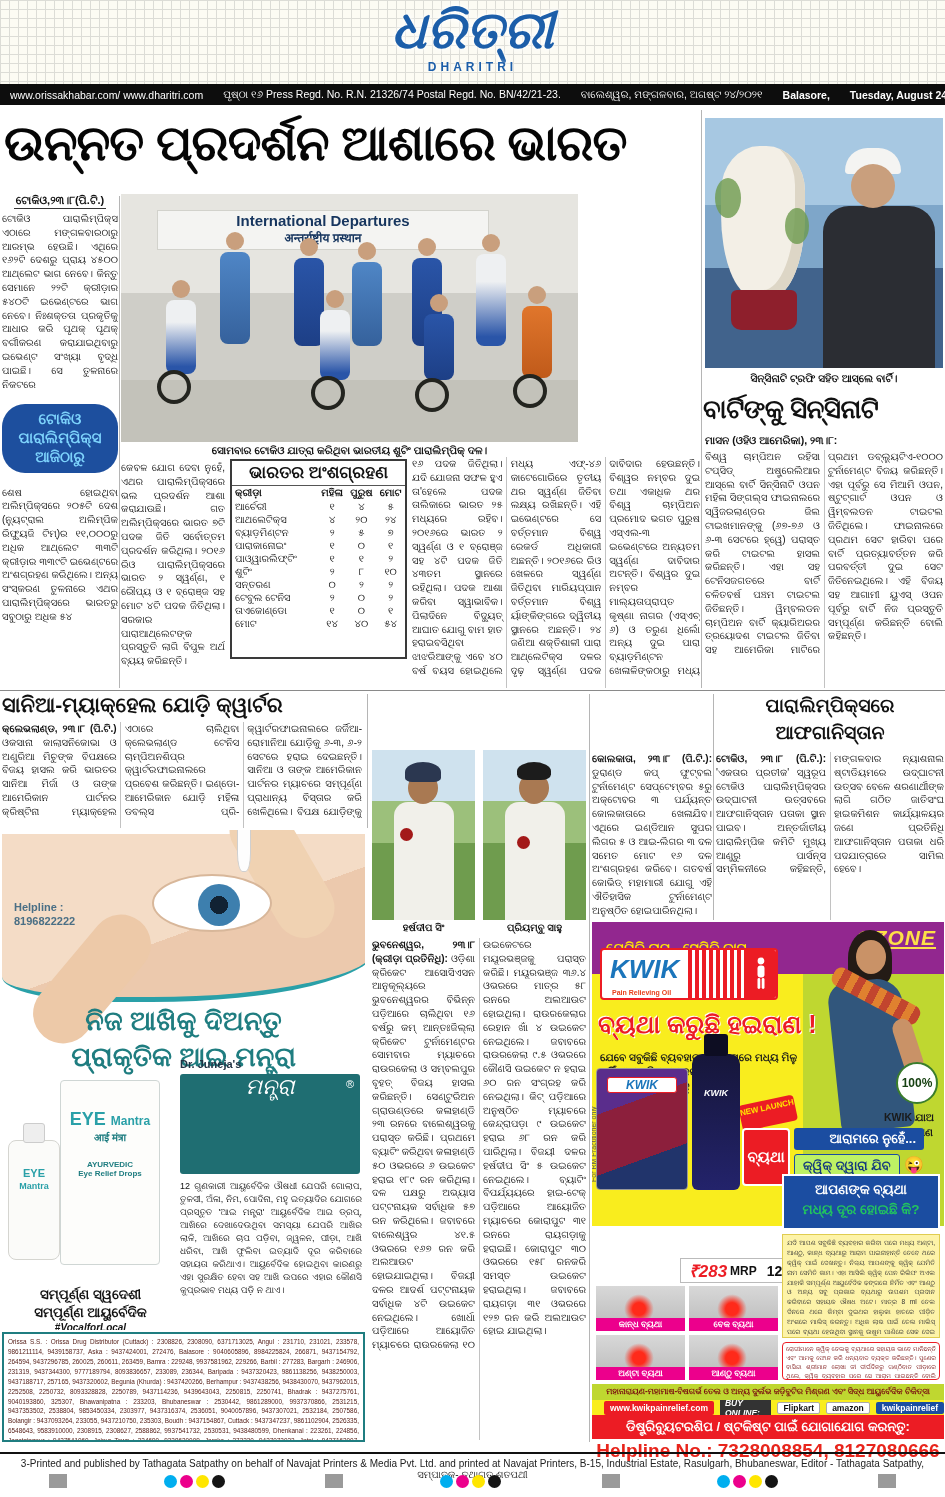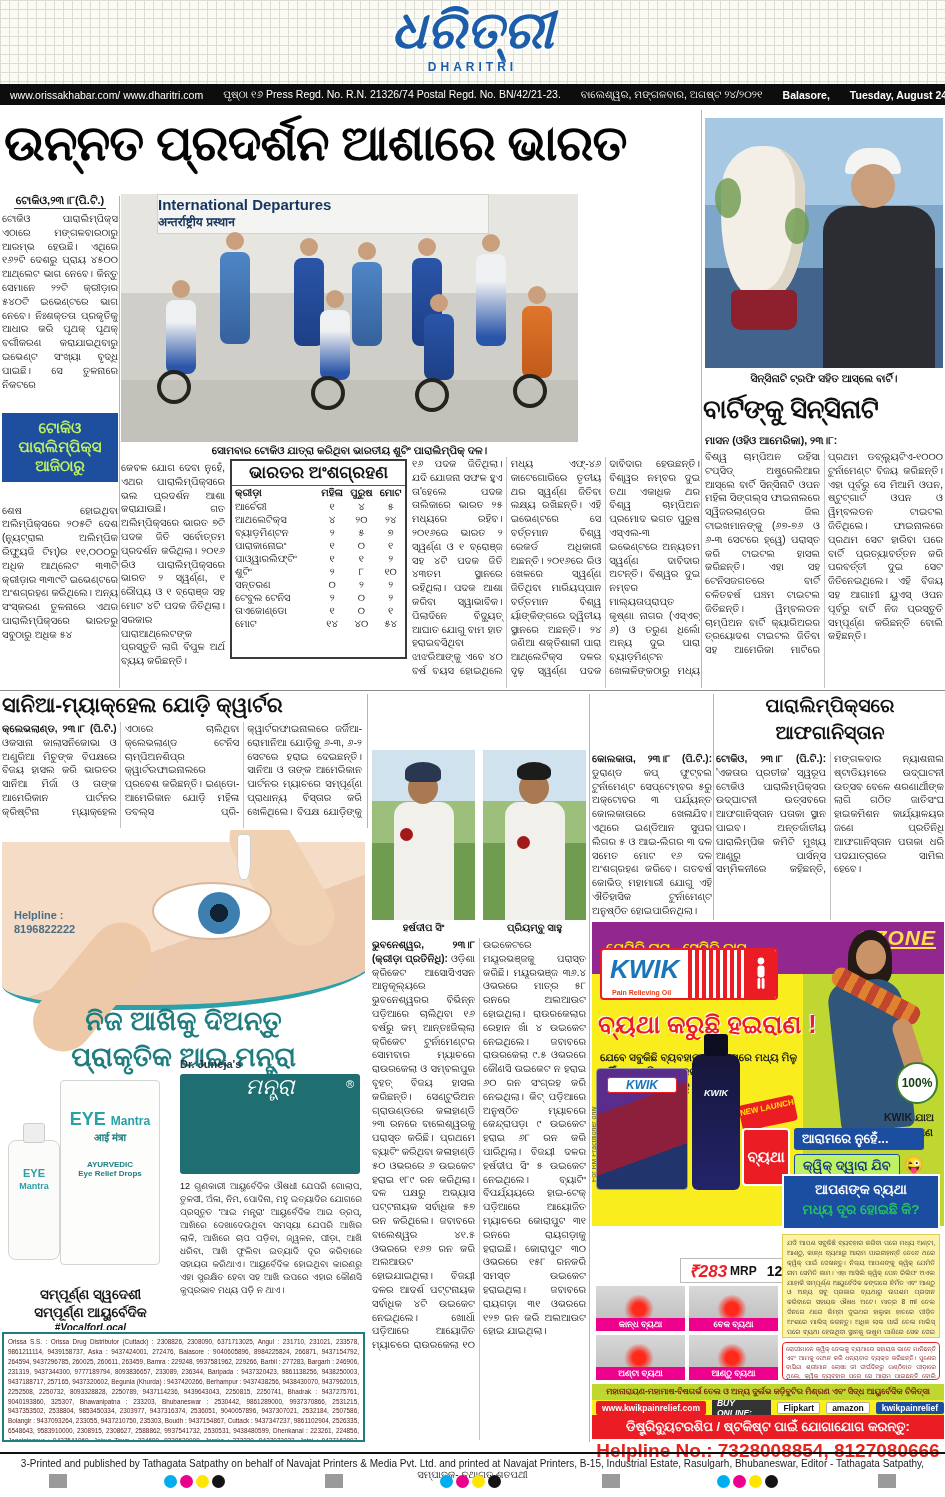--- a/index.html
+++ b/index.html
@@ -28,26 +28,26 @@
   
   .vr{position:absolute;width:1px;background:#b5b5b5;}
   .hr{position:absolute;height:1px;background:#8a8a8a;}
   
   .date{font-weight:bold;font-size:11px;text-align:center;}
   .dateu{border-bottom:1px solid #333;width:80%;margin:1px auto 3px auto;}
   .body-t{font-size:10px;line-height:1.38;text-align:justify;overflow:hidden;}
   .cols2{column-count:2;column-gap:8px;column-rule:1px solid #c2c2c2;}
   .cols3{column-count:3;column-gap:8px;column-rule:1px solid #c2c2c2;}
   .leftcol{left:2px;top:194px;width:116px;height:494px;overflow:hidden;}
-  .bluebox{background:#1d4f9e;color:#bef264;font-weight:bold;font-size:15px;line-height:1.25;
-    text-align:center;padding:6px 2px;margin:22px 0;}
+  .bluebox{background:#1d4f9e;color:#7dd3fc;font-weight:bold;font-size:15px;line-height:1.25;
+    text-align:center;padding:6px 2px;margin:13px 0;border-radius:23px;}
   
   .mphoto{left:121px;top:194px;width:457px;height:248px;background:linear-gradient(#e6e5e0 0 40%,#cfcec8 40% 75%,#c3c2ba 75% 100%);overflow:hidden;}
-  .signbox{position:absolute;left:36px;top:0;width:332px;height:40px;background:#f4f4f2;
-    text-align:left;border:1px solid #d2d2cc;}
+  .signbox{position:absolute;left:36px;top:16px;width:332px;height:40px;background:#f4f4f2;
+    text-align:center;border:1px solid #d2d2cc;}
   .sign-en{color:#16355e;font-weight:bold;font-size:15px;line-height:20px;}
   .sign-hi{color:#16355e;font-weight:bold;font-size:12px;line-height:14px;}
   .fig{position:absolute;width:36px;}
   .fig .hd{width:18px;height:18px;border-radius:50%;background:#c99f7d;margin:0 auto;}
   .fig .tr{width:30px;height:64px;border-radius:8px;margin:2px auto 0;}
   .blue{background:linear-gradient(#2a55a8,#1d3f86);}
   .lightblue{background:linear-gradient(#4f86c6,#35619c);}
   .whiteblue{background:linear-gradient(#eef0f2 30%,#2a55a8 90%);}
   .orange{background:linear-gradient(#e0762c,#c05a1a);}
   .wheel{position:absolute;width:34px;height:34px;border:4px solid #23241f;border-radius:50%;background:transparent;}
@@ -88,21 +88,21 @@
   .cr-hair{position:absolute;left:34px;top:12px;width:34px;height:18px;border-radius:50% 50% 30% 30%;background:#1c1c1c;}
   .cr-ball{position:absolute;width:13px;height:13px;border-radius:50%;background:#a31919;}
   .ccap{position:absolute;width:103px;height:13px;top:922px;text-align:center;font-size:10px;font-weight:bold;}
   .cbody{left:372px;top:938px;width:214px;height:502px;}
   .dhl{left:592px;top:692px;width:120px;height:56px;font-size:17px;font-weight:800;line-height:26px;text-align:center;overflow:hidden;}
   .dbody{left:592px;top:752px;width:120px;height:168px;}
   .ahl{left:716px;top:692px;width:228px;height:56px;font-size:19px;font-weight:800;line-height:27px;text-align:center;overflow:hidden;}
   .abody{left:716px;top:752px;width:228px;height:168px;}
   
   .eyead{left:2px;top:830px;width:363px;height:500px;background:#fff;overflow:hidden;}
-  .ephoto{position:absolute;left:0;top:12px;width:375px;height:168px;
+  .ephoto{position:absolute;left:0;top:4px;width:375px;height:168px;
     background:linear-gradient(160deg,#f4dcc6 0 55%,#ecc9ad 55% 100%);border-radius:0 0 60% 30%/0 0 55px 25px;
     border-bottom:5px solid #2aa0a8;}
   .eyeball{position:absolute;left:150px;top:40px;width:120px;height:58px;background:#fff;border-radius:50%;overflow:hidden;border:2px solid #d8b79a;}
   .iris{position:absolute;left:44px;top:8px;width:42px;height:42px;border-radius:50%;background:radial-gradient(circle,#123 0 30%,#3d7fae 30% 100%);}
   .finger{position:absolute;width:60px;height:150px;background:#edc9a8;border-radius:30px;}
   .dropper{position:absolute;left:235px;top:-8px;width:14px;height:46px;background:#fdfdfd;border:1px solid #cfcfcf;border-radius:4px 4px 40% 40%;}
   .ehelp{position:absolute;left:12px;top:66px;font-size:11px;font-weight:bold;color:#4a6f85;line-height:1.3;}
   .ehl{position:absolute;left:0;width:363px;text-align:center;color:#1f7d80;font-weight:800;font-size:27px;}
   .eprod{position:absolute;left:6px;top:250px;width:165px;height:205px;}
   .ebox3d{position:absolute;left:52px;top:0;width:100px;height:185px;background:#fdfdfb;border:1px solid #cfd6d4;border-radius:4px;}
@@ -145,21 +145,21 @@
   .kw-sash{position:absolute;left:24px;top:64px;width:96px;height:20px;background:repeating-linear-gradient(90deg,#e0812f 0 8px,#c2452e 8px 16px);transform:rotate(28deg);border-radius:8px;}
   .kw-arm{position:absolute;left:94px;top:96px;width:20px;height:56px;background:#c99267;border-radius:10px;transform:rotate(-18deg);}
   .k-badge{position:absolute;left:304px;top:140px;width:42px;height:42px;border-radius:50%;background:#fff;border:2px solid #3a7d2c;
      color:#174112;font-weight:800;font-size:12px;display:flex;align-items:center;justify-content:center;}
   .k-go{position:absolute;left:292px;top:188px;width:60px;font-size:10.5px;font-weight:800;color:#1a1a1a;line-height:1.4;}
   .k-new{position:absolute;left:148px;top:178px;width:56px;height:26px;background:#ec1c24;color:#ffe600;font-weight:800;
      font-size:8px;text-align:center;line-height:1.2;transform:rotate(-12deg);border-radius:4px;padding-top:3px;}
   .k-bytha{position:absolute;left:150px;top:206px;width:200px;height:64px;display:flex;}
   .k-bred{width:48px;height:58px;background:#ec1c24;border:2px solid #fff;color:#fff;font-weight:800;font-size:15px;
      display:flex;align-items:center;justify-content:center;border-radius:4px;}
-  .k-brows{margin-left:4px;}
+  .k-brows{margin-left:4px;text-align:right;}
   .k-brow1{background:#1b4da1;color:#fff;font-weight:800;font-size:13px;padding:3px 8px;border-radius:3px;}
   .k-brow2{background:#bef264;color:#143a7d;font-weight:800;font-size:13px;padding:3px 8px;border-radius:3px;margin-top:4px;
      border:1px solid #1b4da1;display:inline-block;}
   .k-emoji{font-size:16px;}
   .k-prodbox{position:absolute;left:4px;top:146px;width:92px;height:122px;border-radius:4px;
      background:linear-gradient(160deg,#5a2d8c 0 30%,#8c1f3c 30% 70%,#21346b 70% 100%);border:1px solid #999;}
   .k-prodbox .lbl{margin:8px auto 0;width:70px;background:#fff;border:1px solid #ec1c24;border-radius:3px;
      color:#1b75bb;font-weight:800;font-size:12px;font-style:italic;text-align:center;}
   .k-bottle{position:absolute;left:100px;top:132px;width:48px;height:136px;background:linear-gradient(#16163a,#23236b);border-radius:10px 10px 6px 6px;}
   .k-bottle .cap{position:absolute;left:12px;top:-20px;width:24px;height:22px;background:#0d0d22;border-radius:3px;}
@@ -176,21 +176,21 @@
   .k-q{position:absolute;left:190px;top:252px;width:158px;height:56px;background:#1b4da1;border:2px solid #fff;color:#fff;
      font-weight:800;font-size:13.5px;text-align:center;line-height:1.5;padding-top:4px;}
   .k-q .y{color:#22c55e;}
   .k-ybody{position:absolute;left:190px;top:312px;width:158px;height:104px;background:#fdf3a8;border:1px solid #e0cc50;
      font-size:6.6px;line-height:1.5;padding:3px 4px;text-align:justify;color:#333;overflow:hidden;}
   .k-testi{position:absolute;left:190px;top:420px;width:158px;height:38px;background:#fff;border:1.5px solid #ec1c24;border-radius:4px;
      font-size:6.2px;line-height:1.45;padding:2px 3px;color:#7a1010;overflow:hidden;text-align:justify;}
   .k-green{position:absolute;left:0;top:462px;width:352px;height:16px;background:#bfd730;color:#7a1010;
      font-weight:bold;font-size:8.2px;text-align:center;line-height:16px;overflow:hidden;}
   .k-web{position:absolute;left:0;top:478px;width:352px;height:15px;background:#f9ed1e;display:flex;align-items:center;font-size:8.5px;font-weight:bold;overflow:hidden;}
-  .k-web .url{background:#ec1c24;color:#fff;padding:2px 6px;margin-left:4px;border-radius:2px;}
+  .k-web .url{background:#ec1c24;color:#fff;padding:2px 6px;margin-left:12px;border-radius:2px;}
   .k-web .buy{background:#333;color:#fff;padding:1px 5px;margin-left:6px;font-style:italic;border-radius:2px;}
   .k-web .amz{background:#fff;border:1px solid #aaa;color:#111;padding:0 5px;margin-left:6px;border-radius:2px;}
   .k-web .fb{background:#1b4da1;color:#fff;padding:1px 6px;margin-left:6px;border-radius:2px;}
   .k-red{position:absolute;left:0;top:493px;width:352px;height:24px;background:#ec1c24;color:#fff;font-weight:800;
      font-size:13px;text-align:center;line-height:24px;overflow:hidden;}
   .k-help{position:absolute;left:0;top:517px;width:352px;height:26px;background:#fff;color:#e8251c;font-weight:800;
      font-size:19px;text-align:center;line-height:24px;}
   .k-side{position:absolute;left:-2px;top:260px;transform:rotate(-90deg);transform-origin:left top;
      font-size:7px;color:#555;}
   

